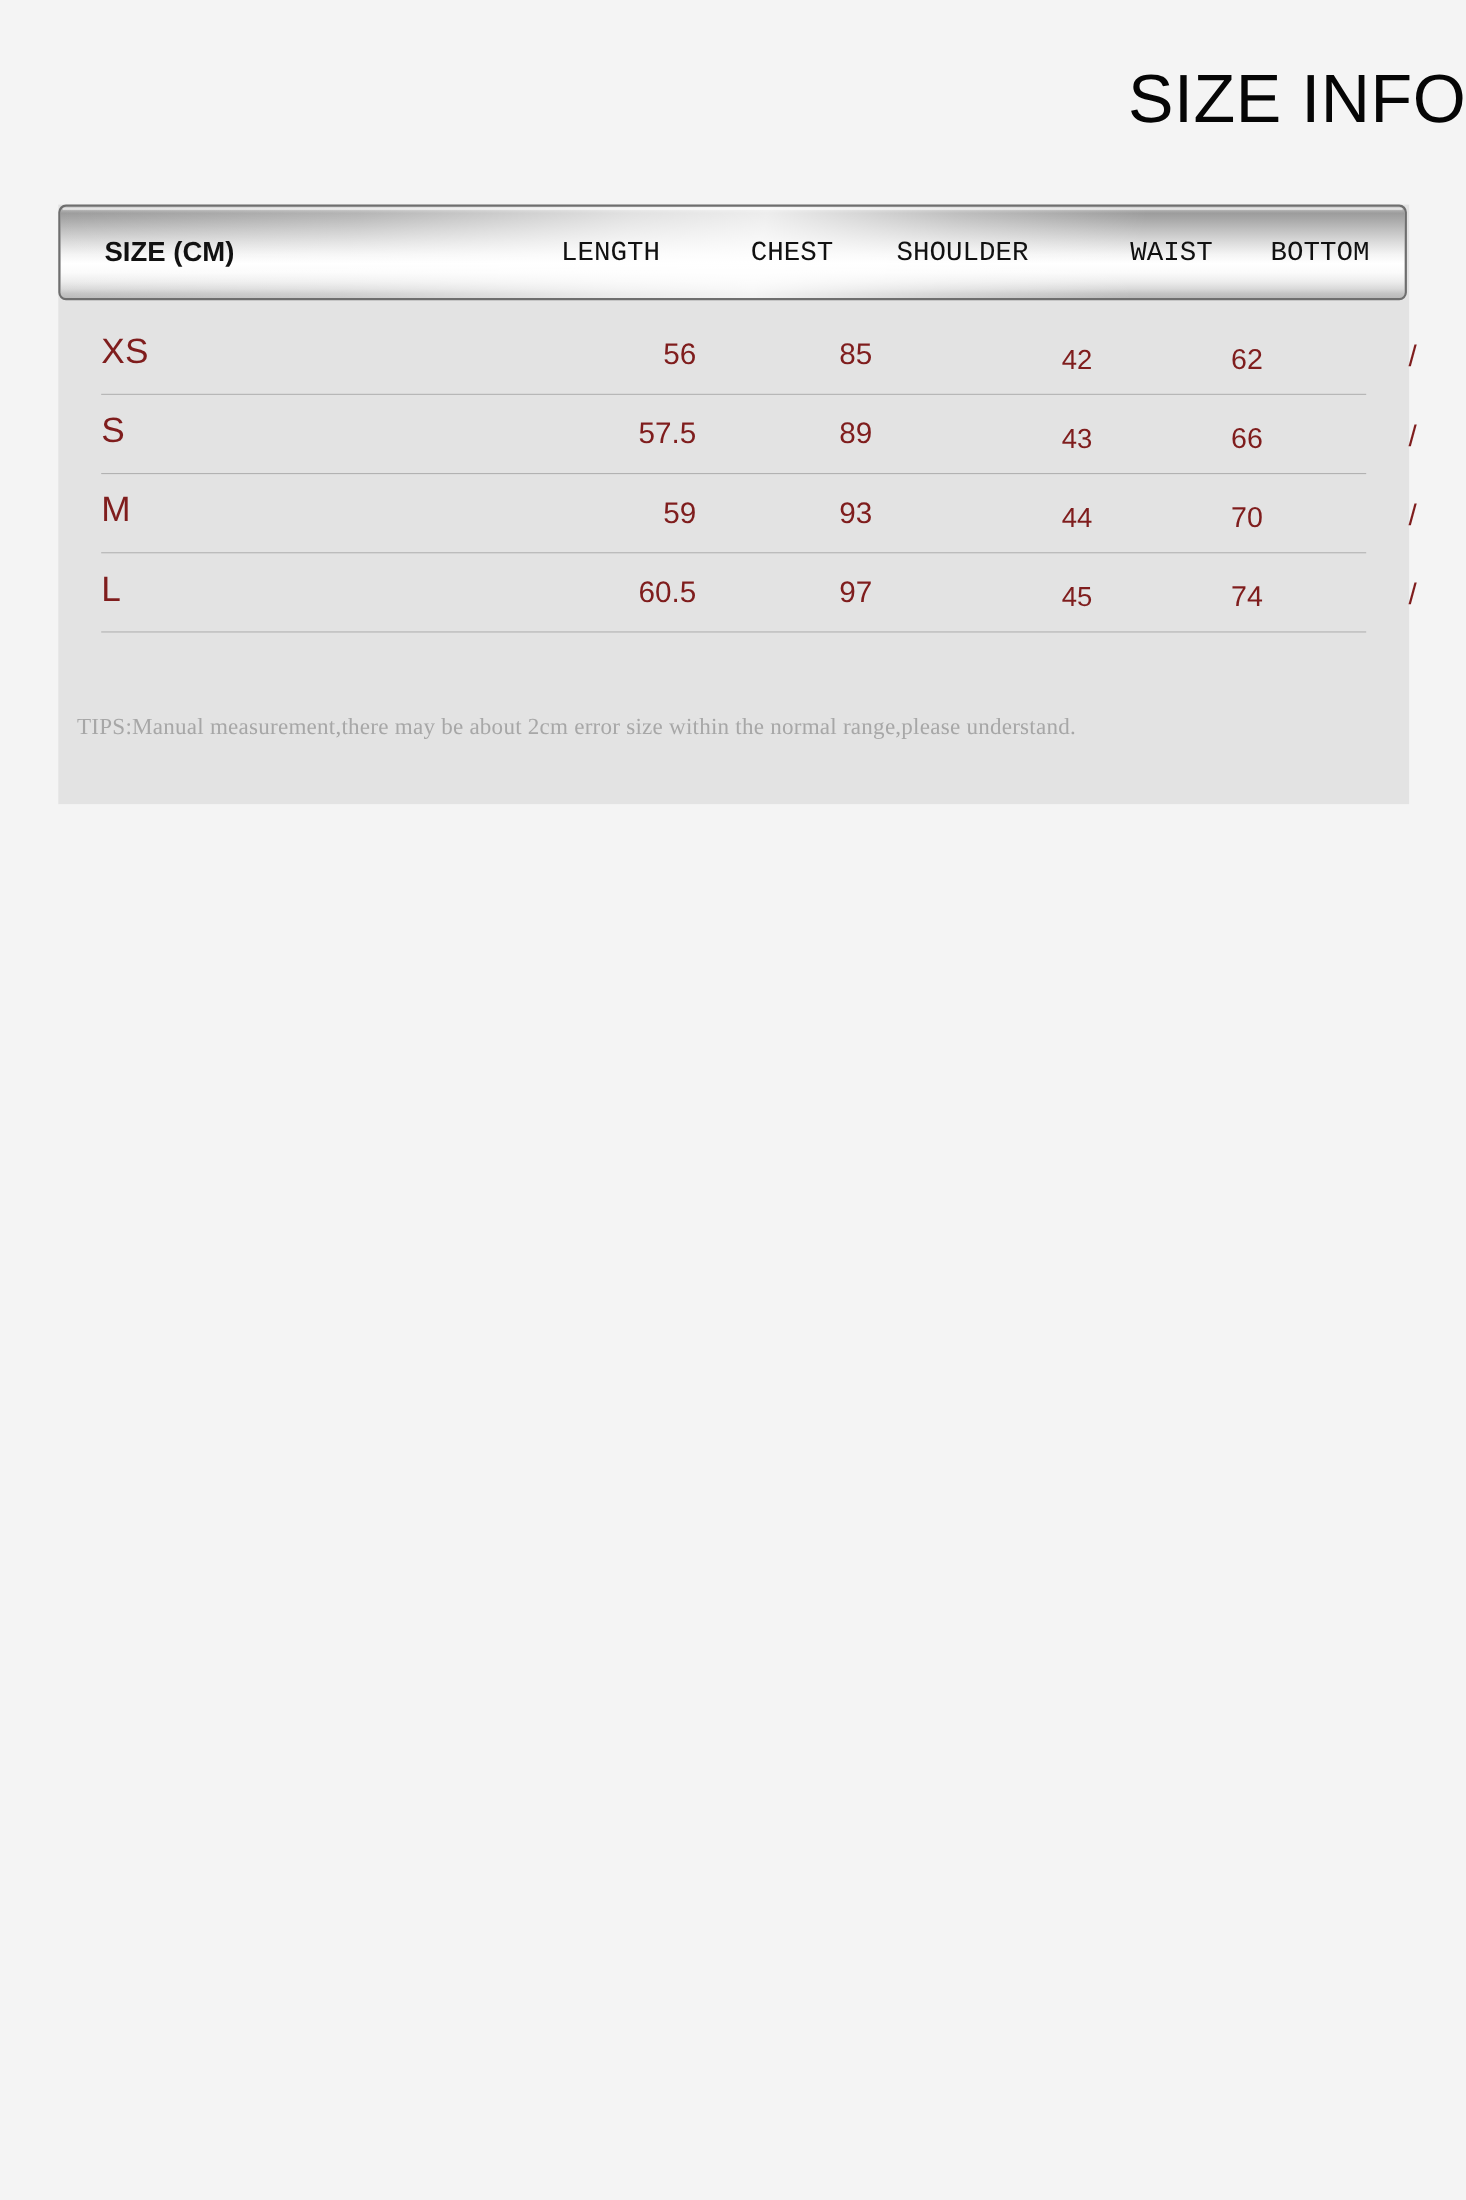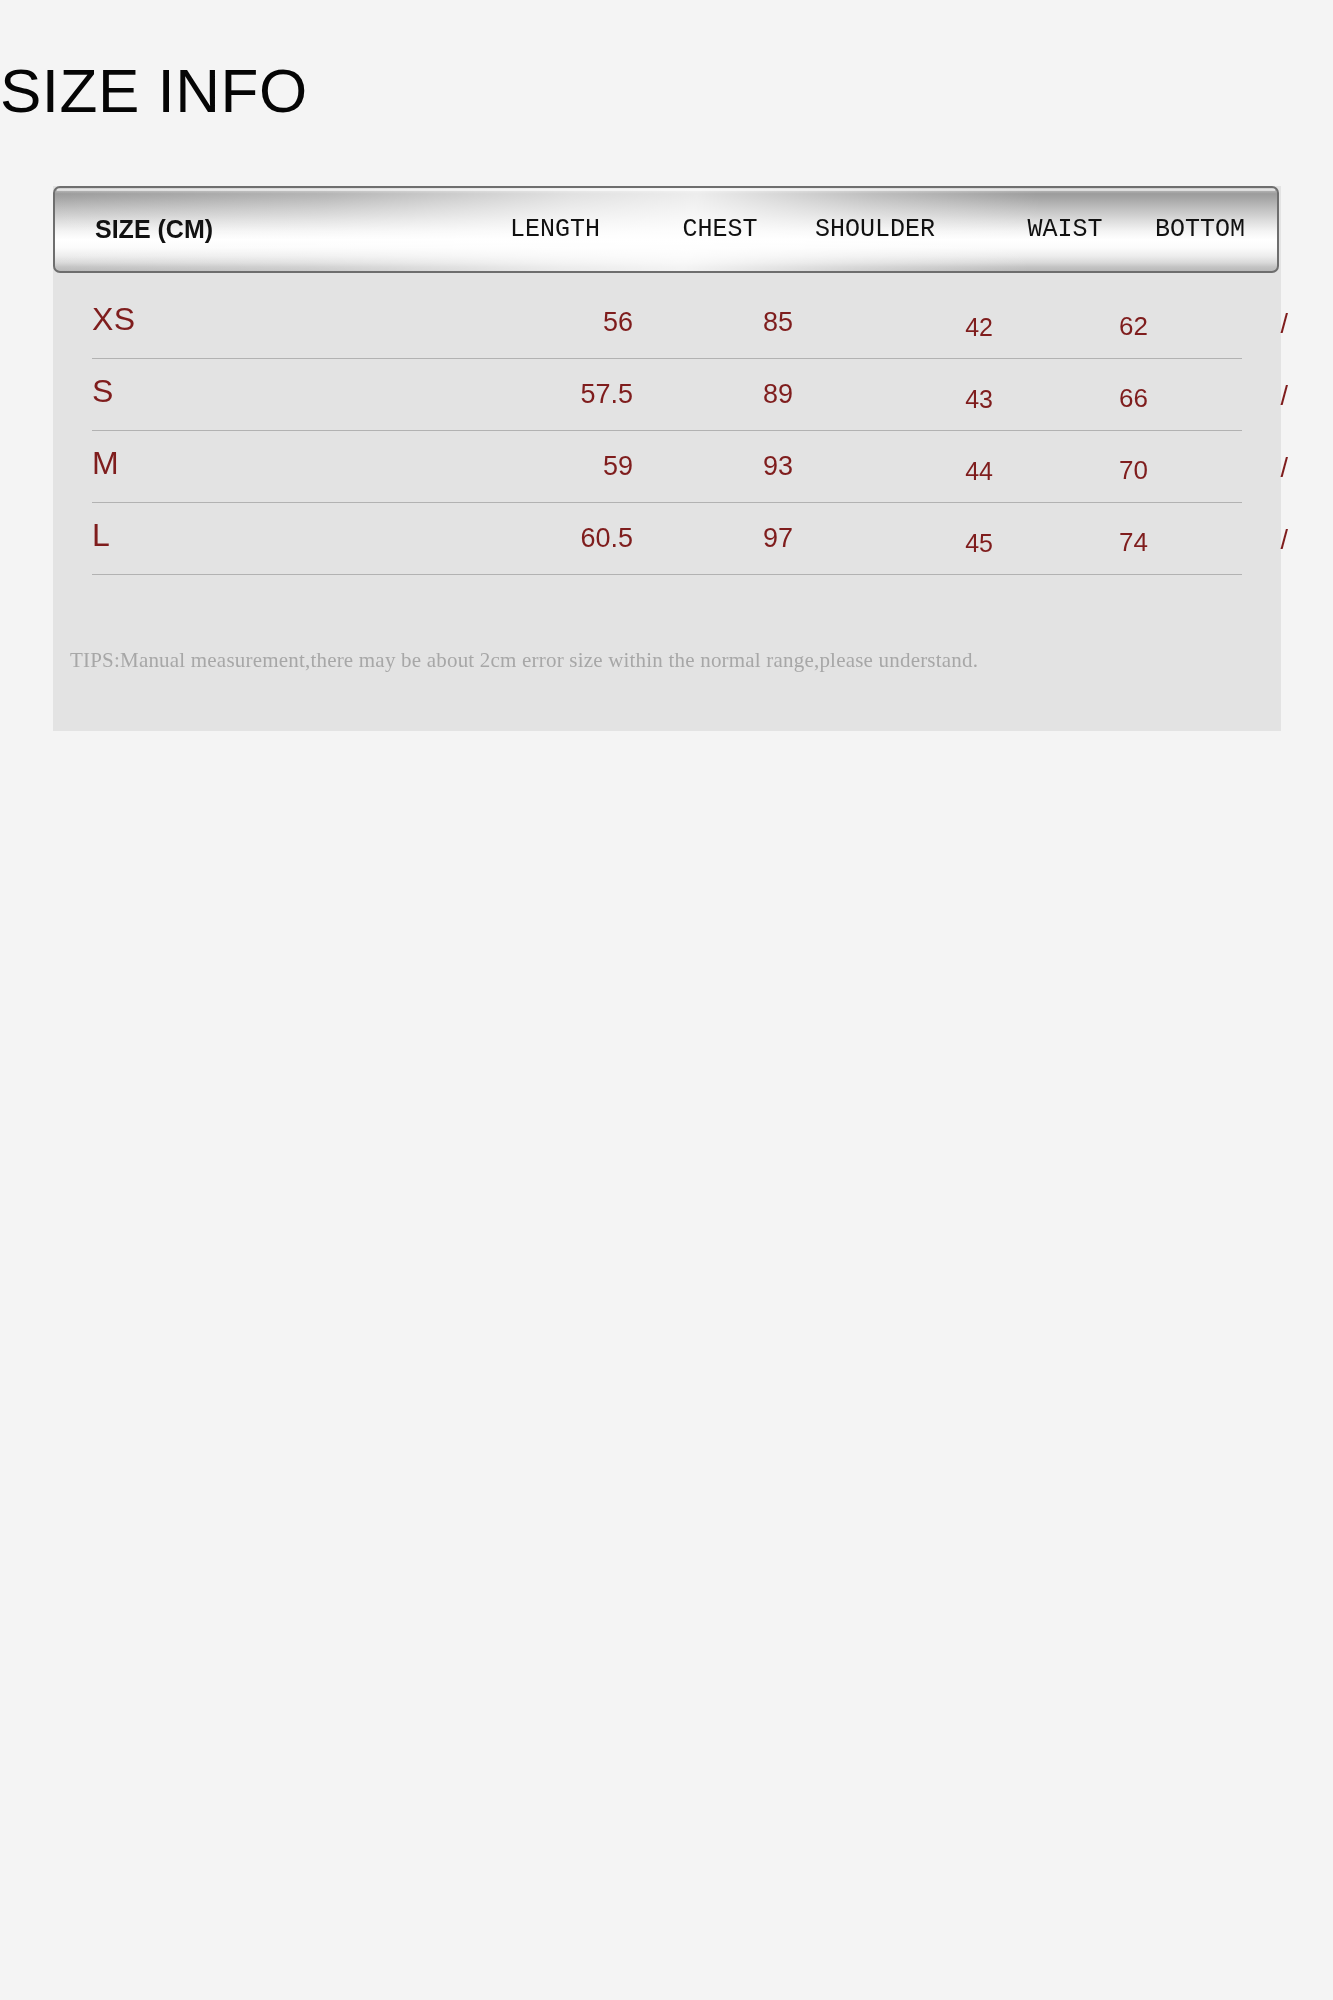--- a/index.html
+++ b/index.html
@@ -20,21 +20,21 @@
     width: 1333px;
     height: 2000px;
   }
 
   
   .page-title {
     position: absolute;
     top: 60px;
     left: 0;
     width: 1333px;
-    text-align: left;
+    text-align: right;
     font-family: "Liberation Sans", sans-serif;
     font-size: 62px;
     font-weight: 400;
     letter-spacing: 0.5px;
     color: #050505;
     line-height: 1;
   }
 
   
   .size-panel {

